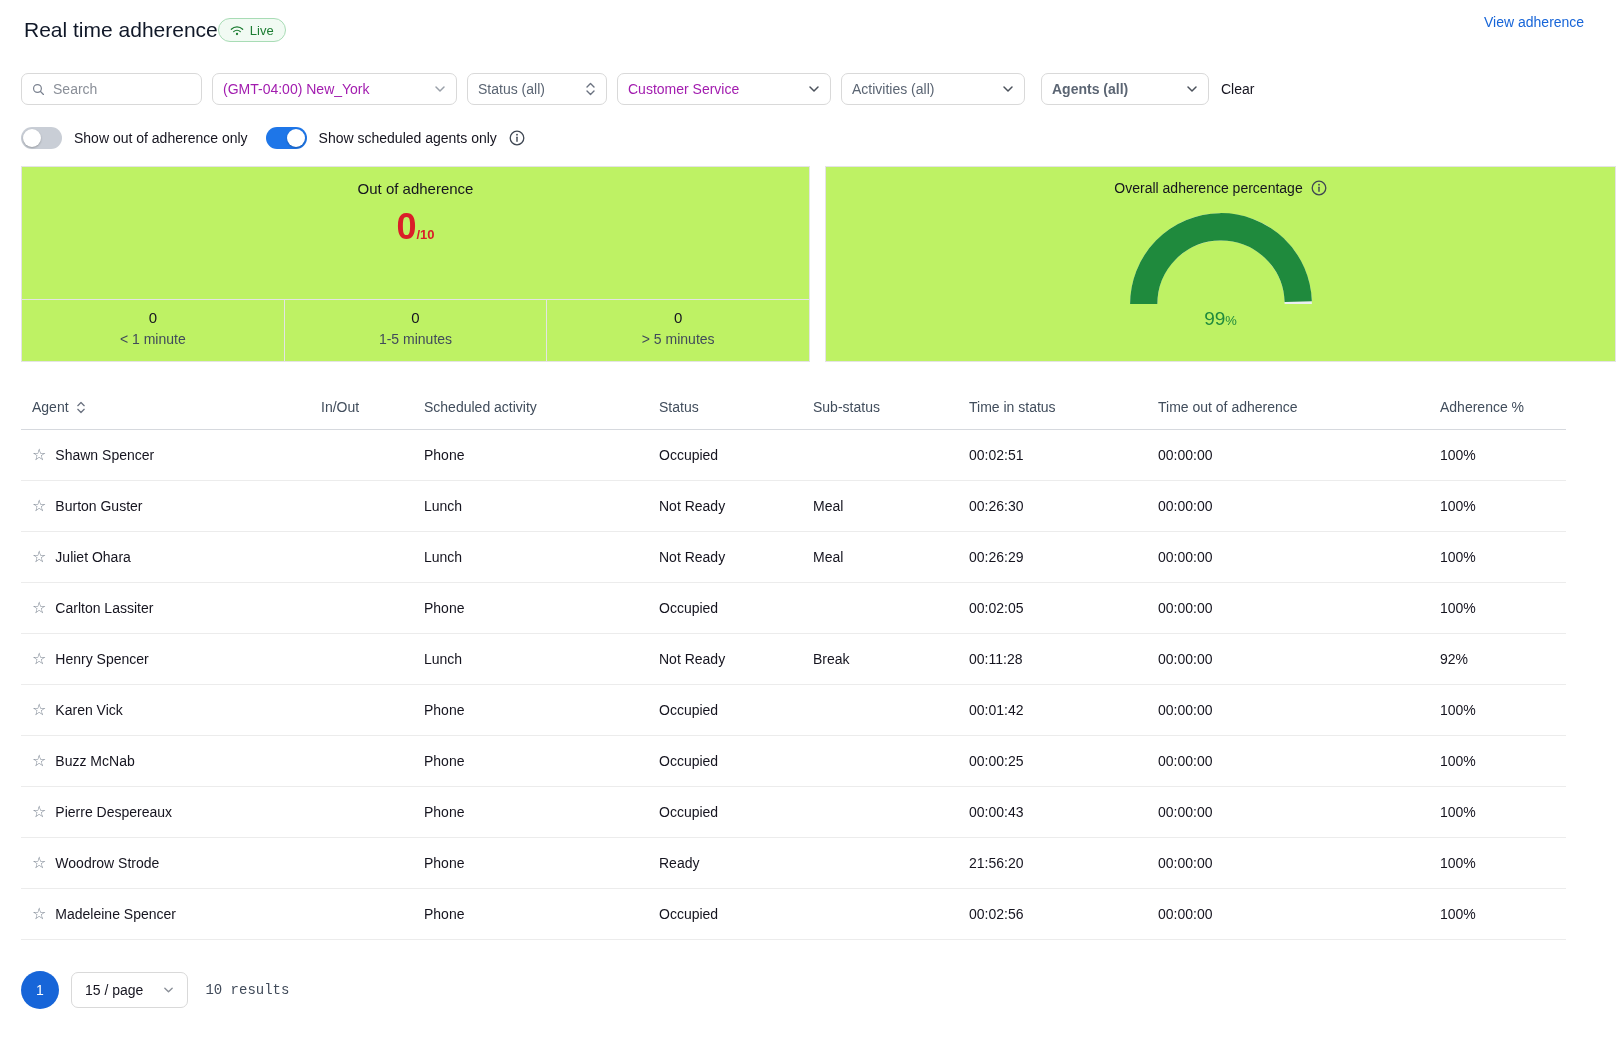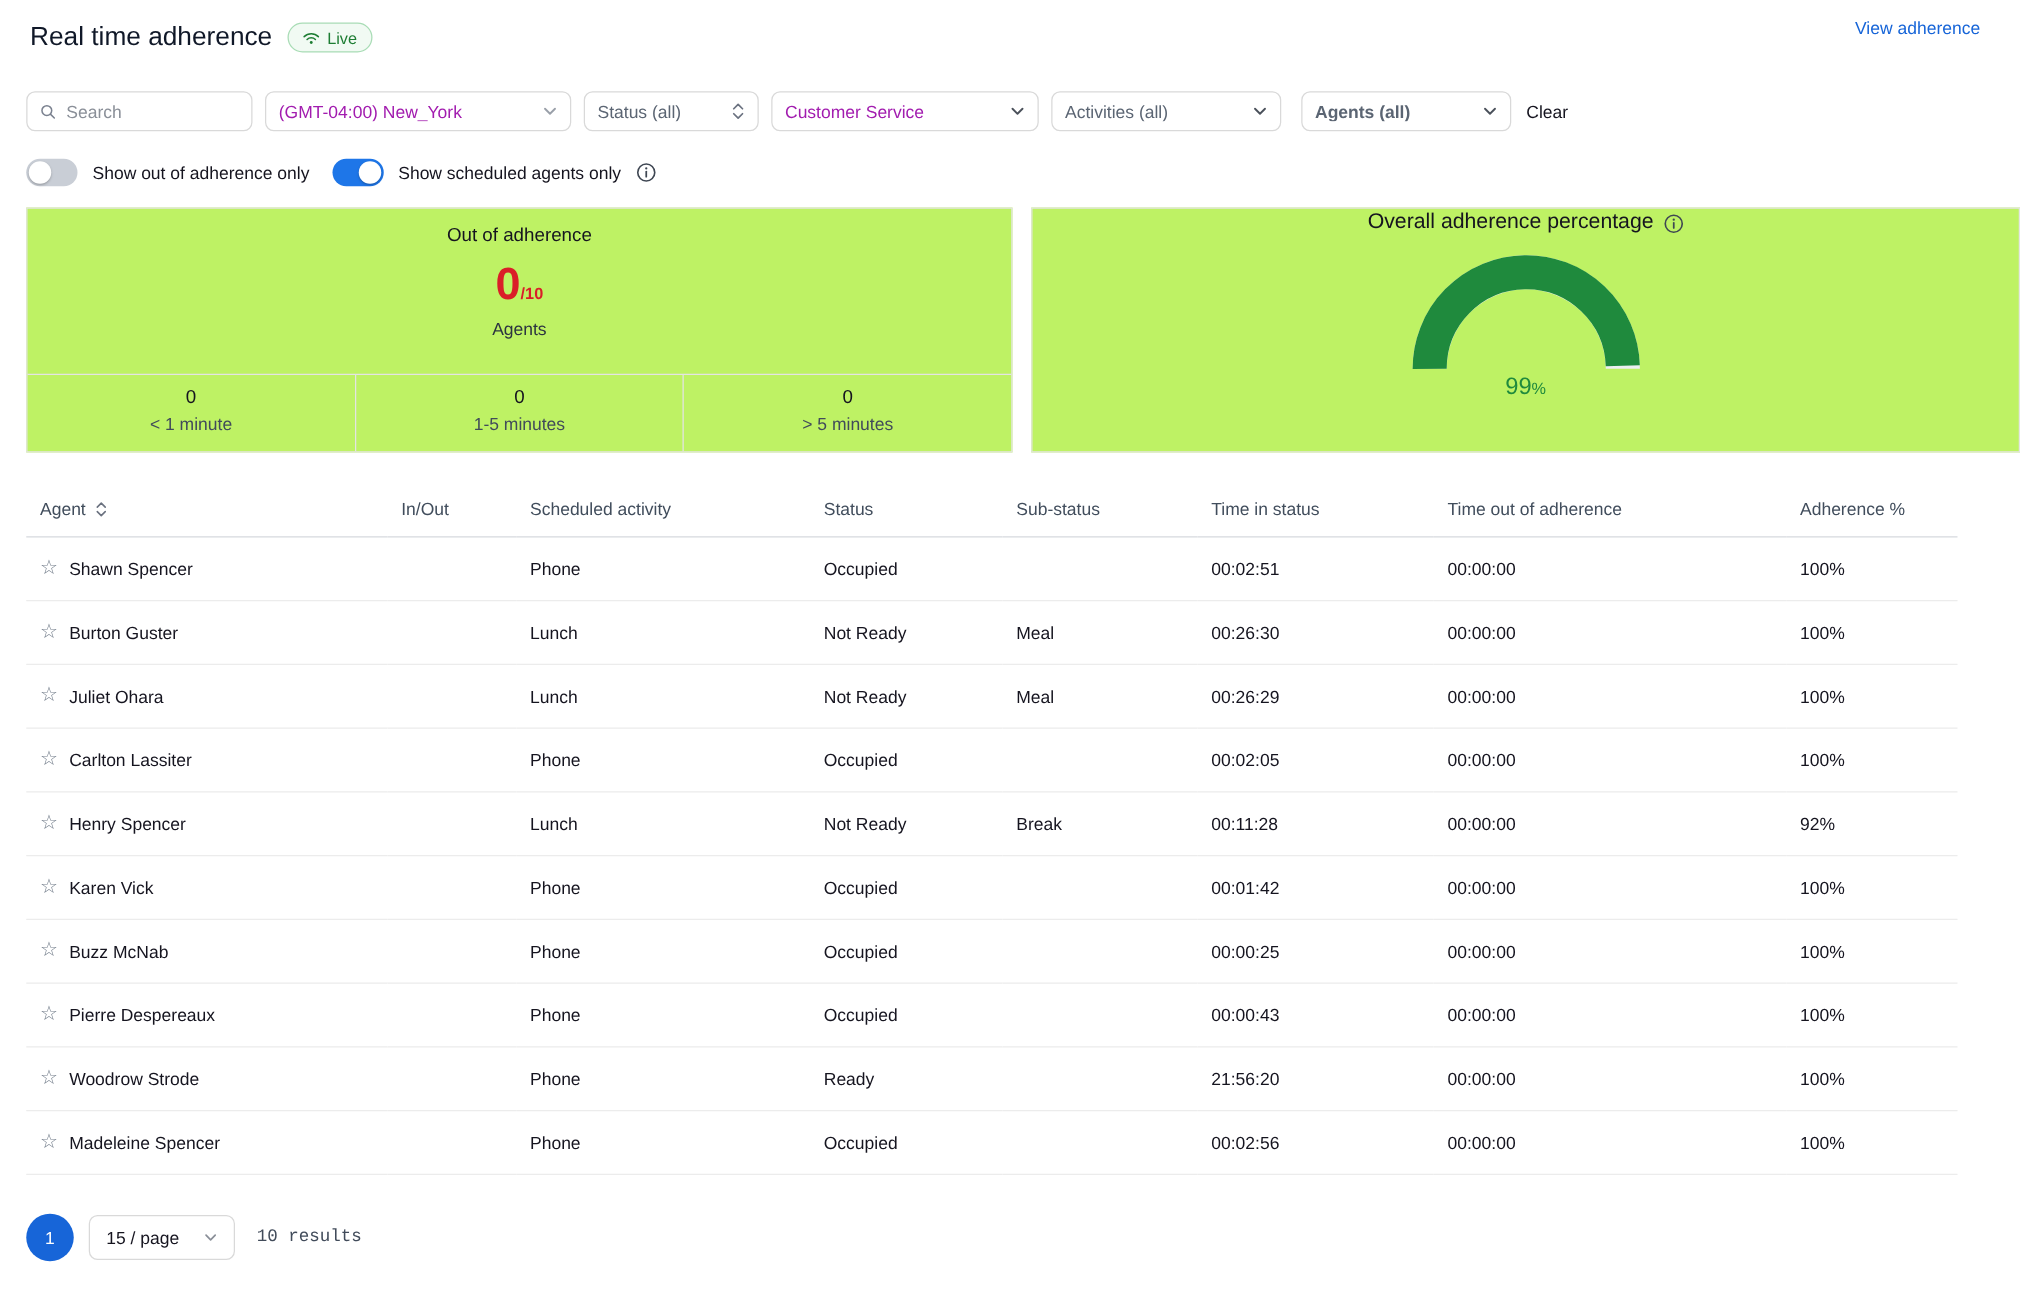--- a/index.html
+++ b/index.html
@@ -8,21 +8,21 @@
     position: relative;
     overflow: hidden;
     background: #ffffff;
     font-family: "Liberation Sans", "DejaVu Sans", sans-serif;
     color: #15141f;
     font-size: 14px;
   }
   svg { display: block; }
 
   
-  .header { position: absolute; top: 18px; left: 24px; display: flex; align-items: flex-end; gap: 12px; }
+  .header { position: absolute; top: 18px; left: 24px; display: flex; align-items: flex-end; }
   .page-title { font-size: 21px; font-weight: 500; color: #101828; }
   .live-badge {
     display: inline-flex; align-items: center; gap: 6px;
     height: 24px; padding: 0 11px; border-radius: 13px;
     border: 1px solid #a8dcb5; background: #f1faf3;
     color: #1d7d33; font-size: 13px;
   }
   .view-link { position: absolute; top: 14px; left: 1484px; color: var(--blue, #1765d8); font-size: 14px; text-decoration: none; white-space: nowrap; cursor: pointer; }
 
   
@@ -58,21 +58,21 @@
   .toggle.on .knob { left: 21px; }
   .toggle-label { color: #15141f; }
   .toggle2 { margin-left: 6px; }
   .info-icon { cursor: pointer; }
 
   
   .card { position: absolute; top: 166px; height: 196px; border: 1px solid #e4e4e4; background: #bef264; }
   .card.left { left: 21px; width: 789px; }
   .card.right { left: 825px; width: 791px; }
   .card-title { text-align: center; margin-top: 13px; font-size: 15px; color: #15141f; }
-  .card-title-row { display: flex; align-items: flex-end; justify-content: center; gap: 8px; font-size: 17px; }
+  .card-title-row { display: flex; align-items: center; justify-content: center; gap: 8px; margin-top: 13px; font-size: 14px; }
   .big-number { text-align: center; margin-top: 12px; }
   .big-number .num { font-size: 36px; font-weight: 700; color: var(--red, #da1e28); line-height: 1; }
   .big-number .den { font-size: 13px; font-weight: 700; color: var(--red, #da1e28); }
   .agents-label { text-align: center; margin-top: 10px; font-size: 14px; color: #2c3440; }
   .buckets { position: absolute; bottom: 0; left: 0; right: 0; height: 62px; border-top: 1px solid #e4e4e4; display: flex; }
   .bucket { flex: 1; text-align: center; padding-top: 9px; }
   .bucket + .bucket { border-left: 1px solid #e4e4e4; }
   .bucket .val { font-size: 15px; color: #15141f; margin-bottom: 5px; }
   .bucket .lbl { font-size: 14px; color: #414b5a; }
 
@@ -190,21 +190,20 @@
     <line x1="8" y1="7.2" x2="8" y2="11.3" stroke="#3f4753" stroke-width="1.4" stroke-linecap="round"></line>
     <circle cx="8" cy="4.7" r="0.9" fill="#3f4753"></circle>
   </svg>
 </div>
 
 <div class="card left">
   <div class="card-title">Out of adherence</div>
   <div class="big-number">
     <span class="num">0</span><span class="den">/10</span>
   </div>
-  <div class="agents-label">Agents</div>
   <div class="buckets">
     <div class="bucket">
       <div class="val">0</div>
       <div class="lbl">&lt; 1 minute</div>
     </div>
     <div class="bucket">
       <div class="val">0</div>
       <div class="lbl">1-5 minutes</div>
     </div>
     <div class="bucket">

